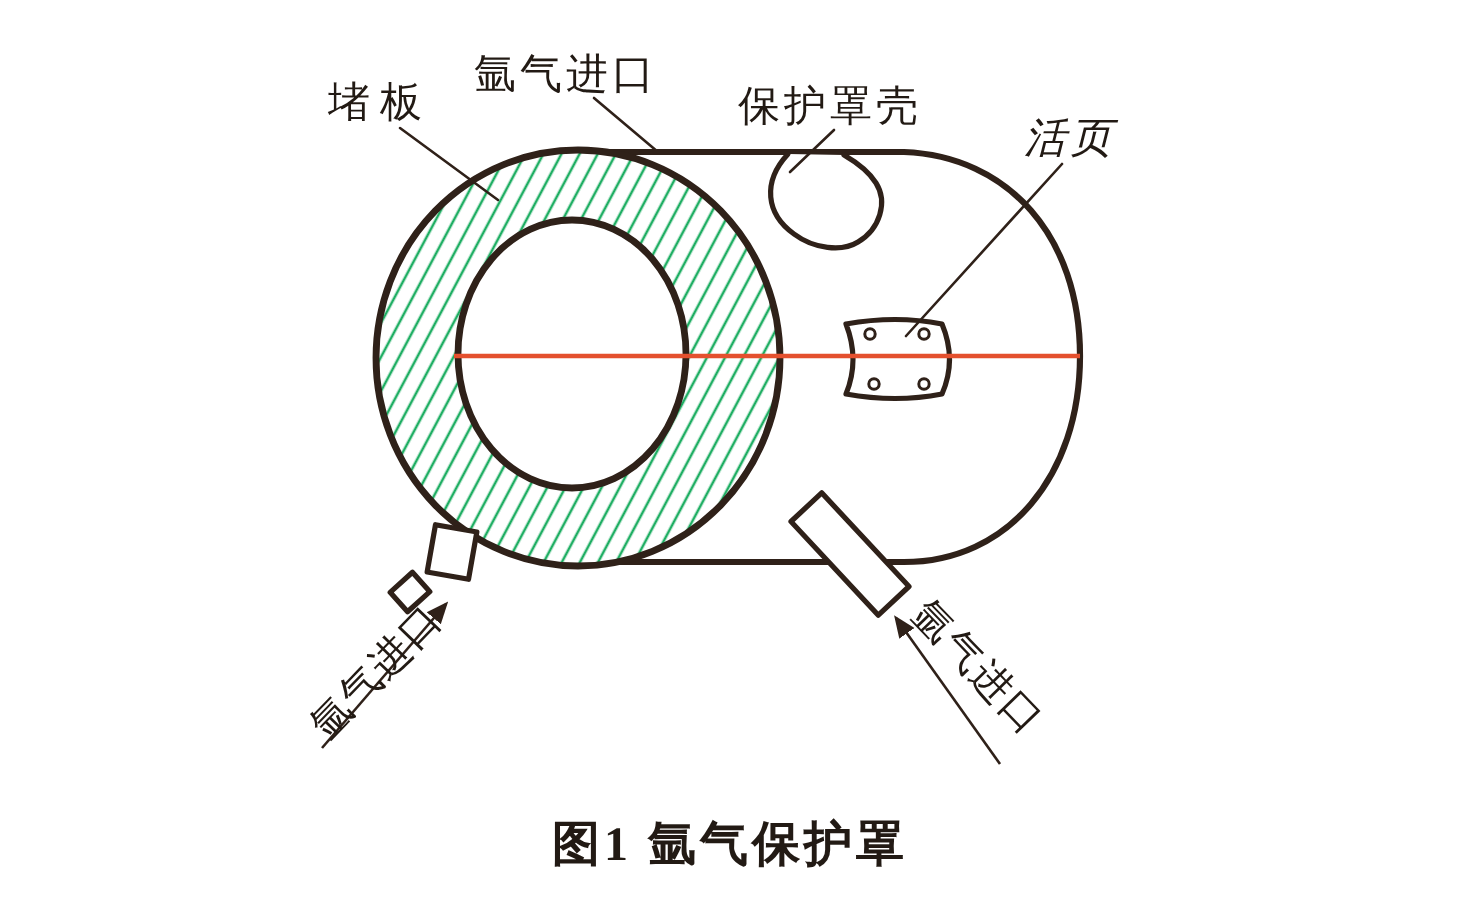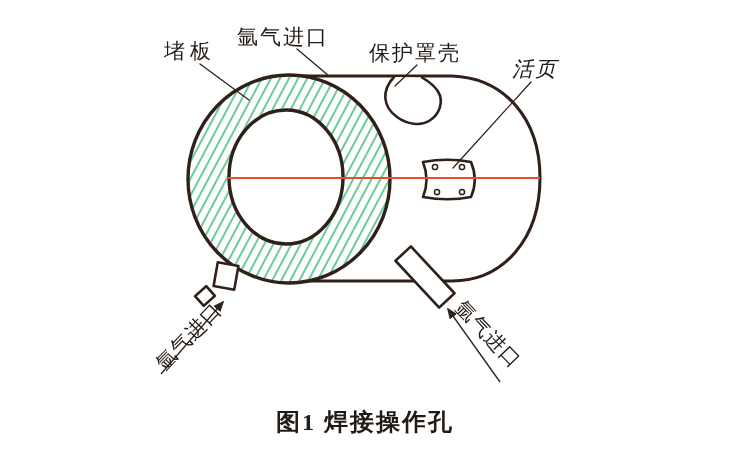--- a/index.html
+++ b/index.html
@@ -103,14 +103,14 @@
   <div class="lbl" style="left:237px;top:26px;">氩气进口</div>
 
   <div class="lbl" style="left:369px;top:42px;">保护罩壳</div>
 
   <div class="lbl" style="left:512px;top:58px;font-style:italic;">活页</div>
 
   <div class="lbl-rot rot-left" style="left:147px;top:326px;">氩气进口</div>
 
   <div class="lbl-rot rot-right" style="left:446px;top:324px;">氩气进口</div>
 
-  <div class="caption">图1  焊接操作孔</div>
+  <div class="caption">图1  氩气保护罩</div>
 </div>
 
 </body></html>

